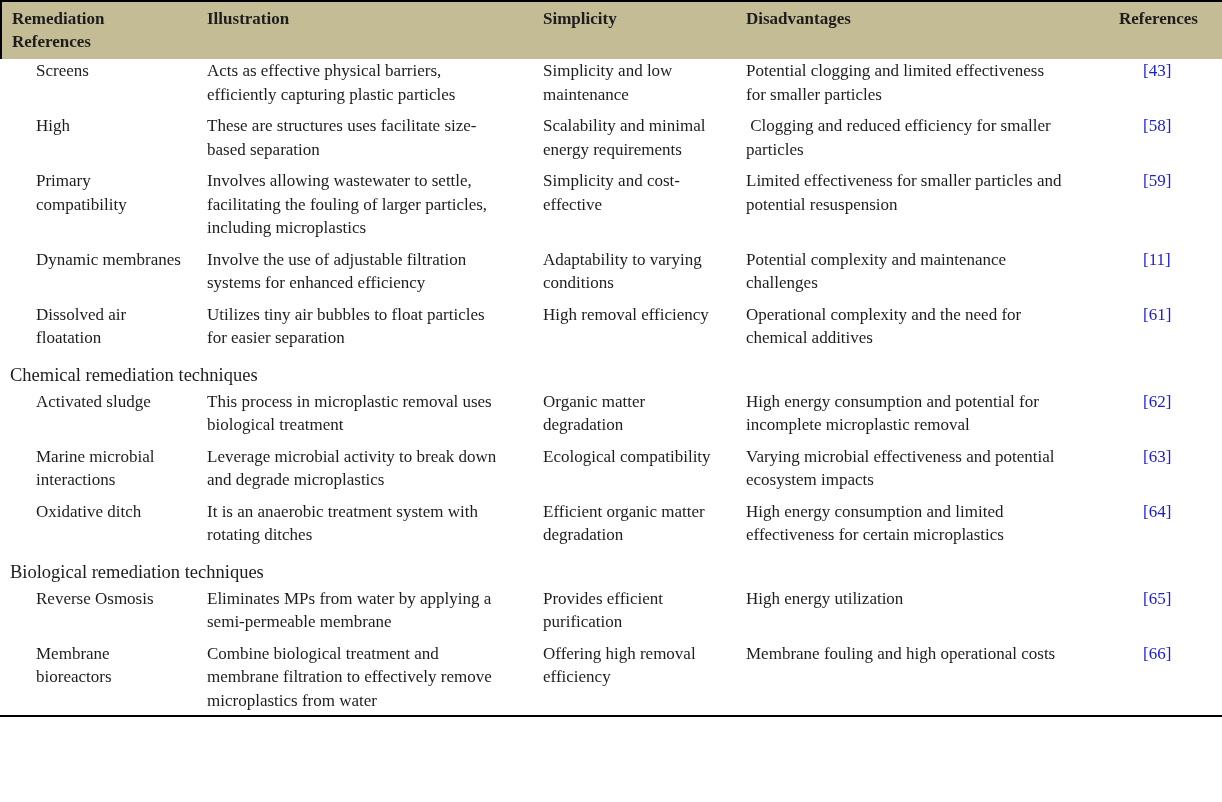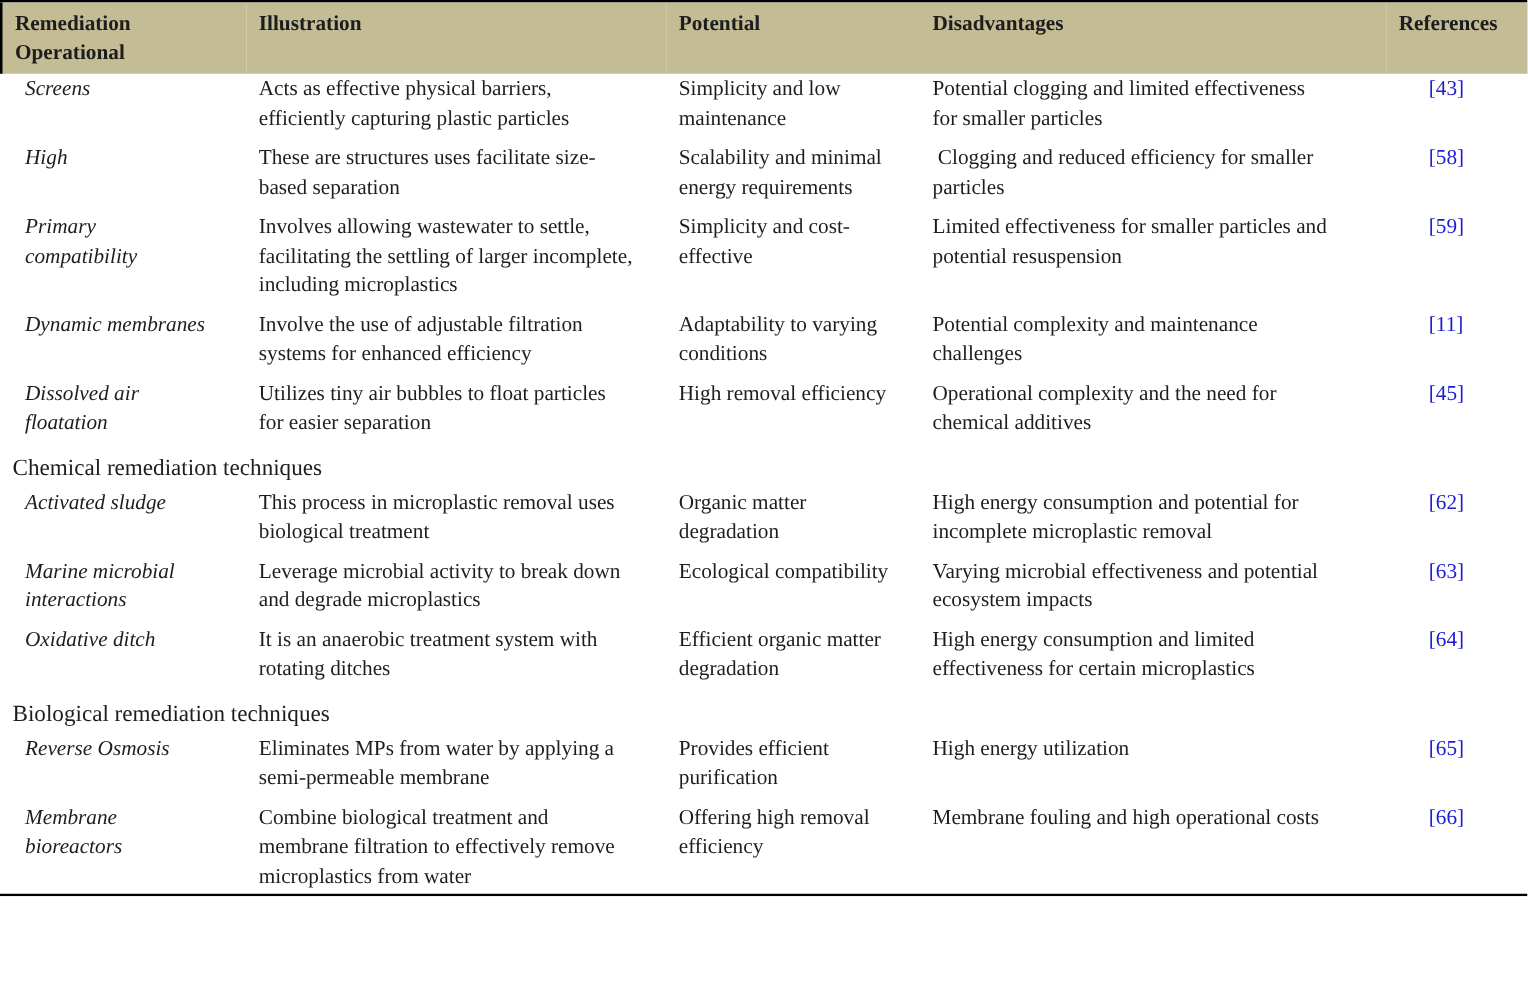--- a/index.html
+++ b/index.html
@@ -43,43 +43,43 @@
     line-height:23.5px;
     padding:0 0 8px 10px;
     white-space:pre;
     overflow:visible;
   }
   tr.section td{
     font-size:18.5px;
     line-height:24px;
     padding:5px 0 3px 9px;
   }
-  td.tech{padding-left:19px;font-style:italic;}
+  td.tech{padding-left:35px;}
   td.ref{padding-left:34px;}
   tbody tr:last-child td{padding-bottom:3px;}
   .reflink{color:var(--link);cursor:pointer;}
 </style>
 </head>
 <body>
 
 <div class="table-wrap">
   <table>
     <colgroup>
       <col class="c1">
         <col class="c2">
         <col class="c3">
         <col class="c4">
         <col class="c5">
     </colgroup>
     <thead>
       <tr id="header-row">
           <th>Remediation
-Operational</th>
+References</th>
           <th>Illustration</th>
-          <th>Potential</th>
+          <th>Simplicity</th>
           <th>Disadvantages</th>
           <th>References</th>
         </tr>
     </thead>
     <tbody id="table-body">
         <tr>
           <td class="tech">Screens</td>
           <td class="ill">Acts as effective physical barriers,
 efficiently capturing plastic particles</td>
           <td class="adv">Simplicity and low
@@ -95,21 +95,21 @@
           <td class="adv">Scalability and minimal
 energy requirements</td>
           <td class="dis"> Clogging and reduced efficiency for smaller
 particles</td>
           <td class="ref"><span class="reflink">[58]</span></td>
         </tr>
         <tr>
           <td class="tech">Primary
 compatibility</td>
           <td class="ill">Involves allowing wastewater to settle,
-facilitating the settling of larger incomplete,
+facilitating the fouling of larger particles,
 including microplastics</td>
           <td class="adv">Simplicity and cost-
 effective</td>
           <td class="dis">Limited effectiveness for smaller particles and
 potential resuspension</td>
           <td class="ref"><span class="reflink">[59]</span></td>
         </tr>
         <tr>
           <td class="tech">Dynamic membranes</td>
           <td class="ill">Involve the use of adjustable filtration
@@ -121,21 +121,21 @@
           <td class="ref"><span class="reflink">[11]</span></td>
         </tr>
         <tr>
           <td class="tech">Dissolved air
 floatation</td>
           <td class="ill">Utilizes tiny air bubbles to float particles
 for easier separation</td>
           <td class="adv">High removal efficiency</td>
           <td class="dis">Operational complexity and the need for
 chemical additives</td>
-          <td class="ref"><span class="reflink">[45]</span></td>
+          <td class="ref"><span class="reflink">[61]</span></td>
         </tr>
         <tr class="section">
           <td colspan="5">Chemical remediation techniques</td>
         </tr>
         <tr>
           <td class="tech">Activated sludge</td>
           <td class="ill">This process in microplastic removal uses
 biological treatment</td>
           <td class="adv">Organic matter
 degradation</td>

